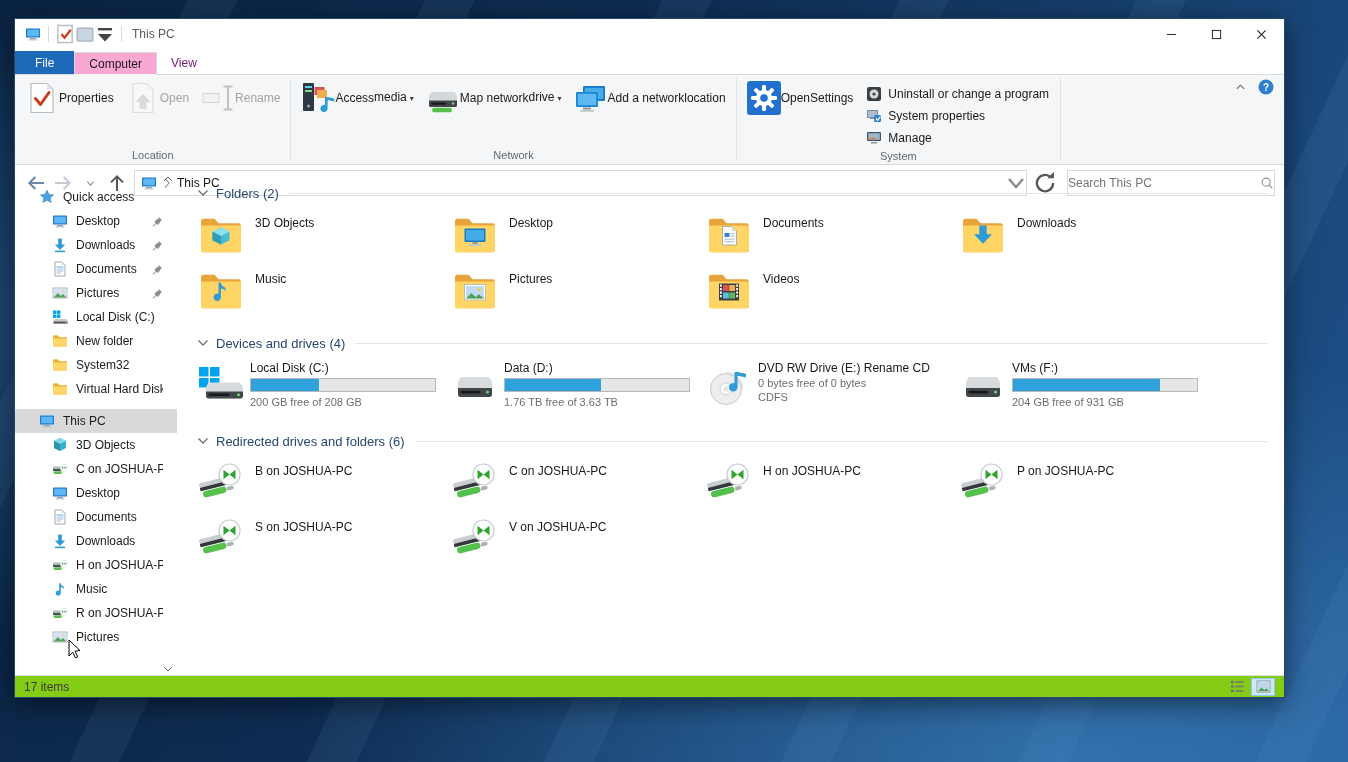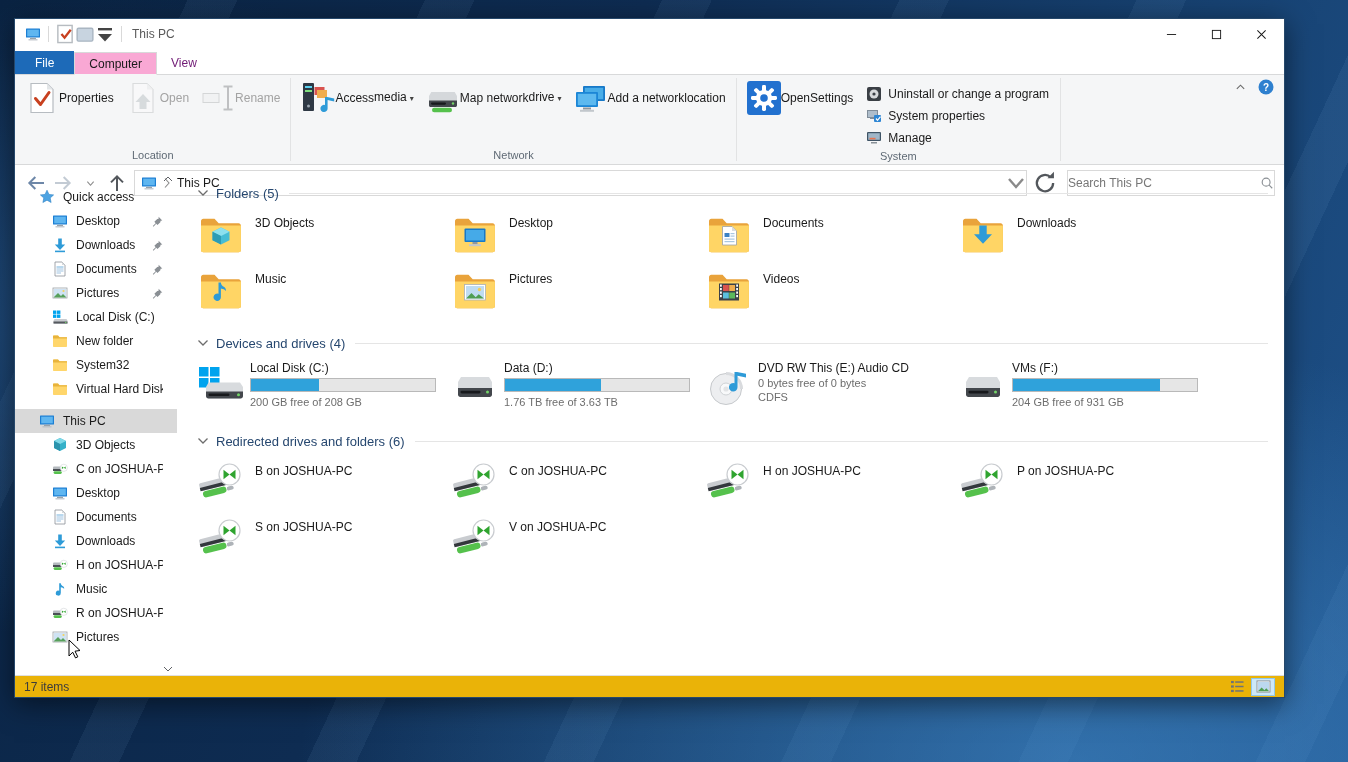--- a/index.html
+++ b/index.html
@@ -90,21 +90,21 @@
   .drive-grid { display:grid; grid-template-columns:repeat(4, 254px); margin:8px 0 10px; }
   .drive { height:60px; display:flex; }
   .drive .tile-icon { margin-top:2px; }
   .drive-info { margin-left:5px; width:195px; }
   .drive-name { line-height:15px; white-space:nowrap; }
   .drive-bar { width:186px; height:14px; border:1px solid #b9b9b9; background:#e6e6e6; margin:2px 0 3px; }
   .drive-fill { height:100%; background:#2fa2db; }
   .drive-free { font-size:11px; color:#6d6d6d; line-height:14px; white-space:nowrap; }
   .redir .tile { height:56px; }
   
-  .statusbar { position:absolute; left:0; right:0; bottom:0; height:22px; border-top:1px solid #e0e0e0; display:flex; align-items:center; padding:0 9px; color:#3c3c3c; background:#eab308; }
+  .statusbar { position:absolute; left:0; right:0; bottom:0; height:22px; border-top:1px solid #e0e0e0; display:flex; align-items:center; padding:0 9px; color:#3c3c3c; background:#84cc16; }
   .view-toggles { margin-left:auto; display:flex; gap:2px; }
   .vbtn { width:24px; height:18px; display:flex; align-items:center; justify-content:center; border:1px solid transparent; }
   .vbtn svg { width:15px; height:13px; }
   .vbtn.active { background:#cde8f7; border-color:#90c8ea; }
   .cursor { position:absolute; left:50px; top:620px; width:20px; height:20px; z-index:50; pointer-events:none; }
   span[data-icon] svg, .app-icon svg, .tile-icon svg, .nav-icon svg { width:100%; height:100%; display:block; }
 </style>
 </head>
 <body>
 
@@ -678,21 +678,21 @@
     </div>
 
     <div class="content">
 
       <div class="group-head">
         <span class="gchev" data-icon="gchev">
             <svg viewBox="0 0 12 8">
               <path d="M1.5 1.5L6 6l4.5-4.5" fill="none" stroke="#6d6d6d" stroke-width="1.3"></path>
             </svg>
           </span>
-        <span>Folders (5)</span>
+        <span>Folders (2)</span>
         <div class="head-line"></div>
       </div>
       <div class="tile-grid">
 
           <div class="tile">
             <span class="tile-icon" data-icon="@icon">
               <svg viewBox="0 0 48 48">
                 <path d="M4 10c0-1.3 1-2.3 2.3-2.3h11.2l4.2 4.6h19.9c1.3 0 2.3 1 2.3 2.3V39c0 1.3-1 2.3-2.3 2.3H6.3C5 41.3 4 40.3 4 39z" fill="#e9a33b"></path>
                 <path d="M4 14.6h39.9V39c0 1.3-1 2.3-2.3 2.3H6.3C5 41.3 4 40.3 4 39z" fill="#ffd565"></path>
                 <path d="M24 16.5l8.5 4.2v8.6L24 33.5l-8.5-4.2v-8.6z" fill="#46bdd5"></path>
@@ -857,21 +857,21 @@
             <span class="tile-icon" data-icon="@icon">
               <svg viewBox="0 0 48 48">
                 <circle cx="21" cy="26" r="15.5" fill="#edeef0" stroke="#c6c9cc"></circle>
                 <path d="M21 10.5A15.5 15.5 0 0 1 36.5 26" fill="none" stroke="#d9dbde" stroke-width="3"></path>
                 <circle cx="21" cy="26" r="6" fill="#f8f9fa" stroke="#cfd2d5"></circle>
                 <circle cx="21" cy="26" r="2.6" fill="#e2e4e6"></circle>
                 <path d="M29.5 9h2.6l8.9 1.8v3.6l-8.5-1.7v11.6a4.3 4.3 0 1 1-3-4.1z" fill="#2e9bd8"></path>
               </svg>
             </span>
             <div class="drive-info">
-              <div class="drive-name">DVD RW This (E:) Audio CD</div>
+              <div class="drive-name">DVD RW Drive (E:) Rename CD</div>
 
               <div class="drive-free">0 bytes free of 0 bytes</div>
               <div class="drive-free">CDFS</div>
             </div>
           </div>
 
           <div class="drive">
             <span class="tile-icon" data-icon="@icon">
               <svg viewBox="0 0 48 48">
                 <path d="M7 19l3-5h28l3 5v12.5c0 1.4-1.1 2.5-2.5 2.5h-29C8.1 34 7 32.9 7 31.5z" fill="#d8dbde"></path>

